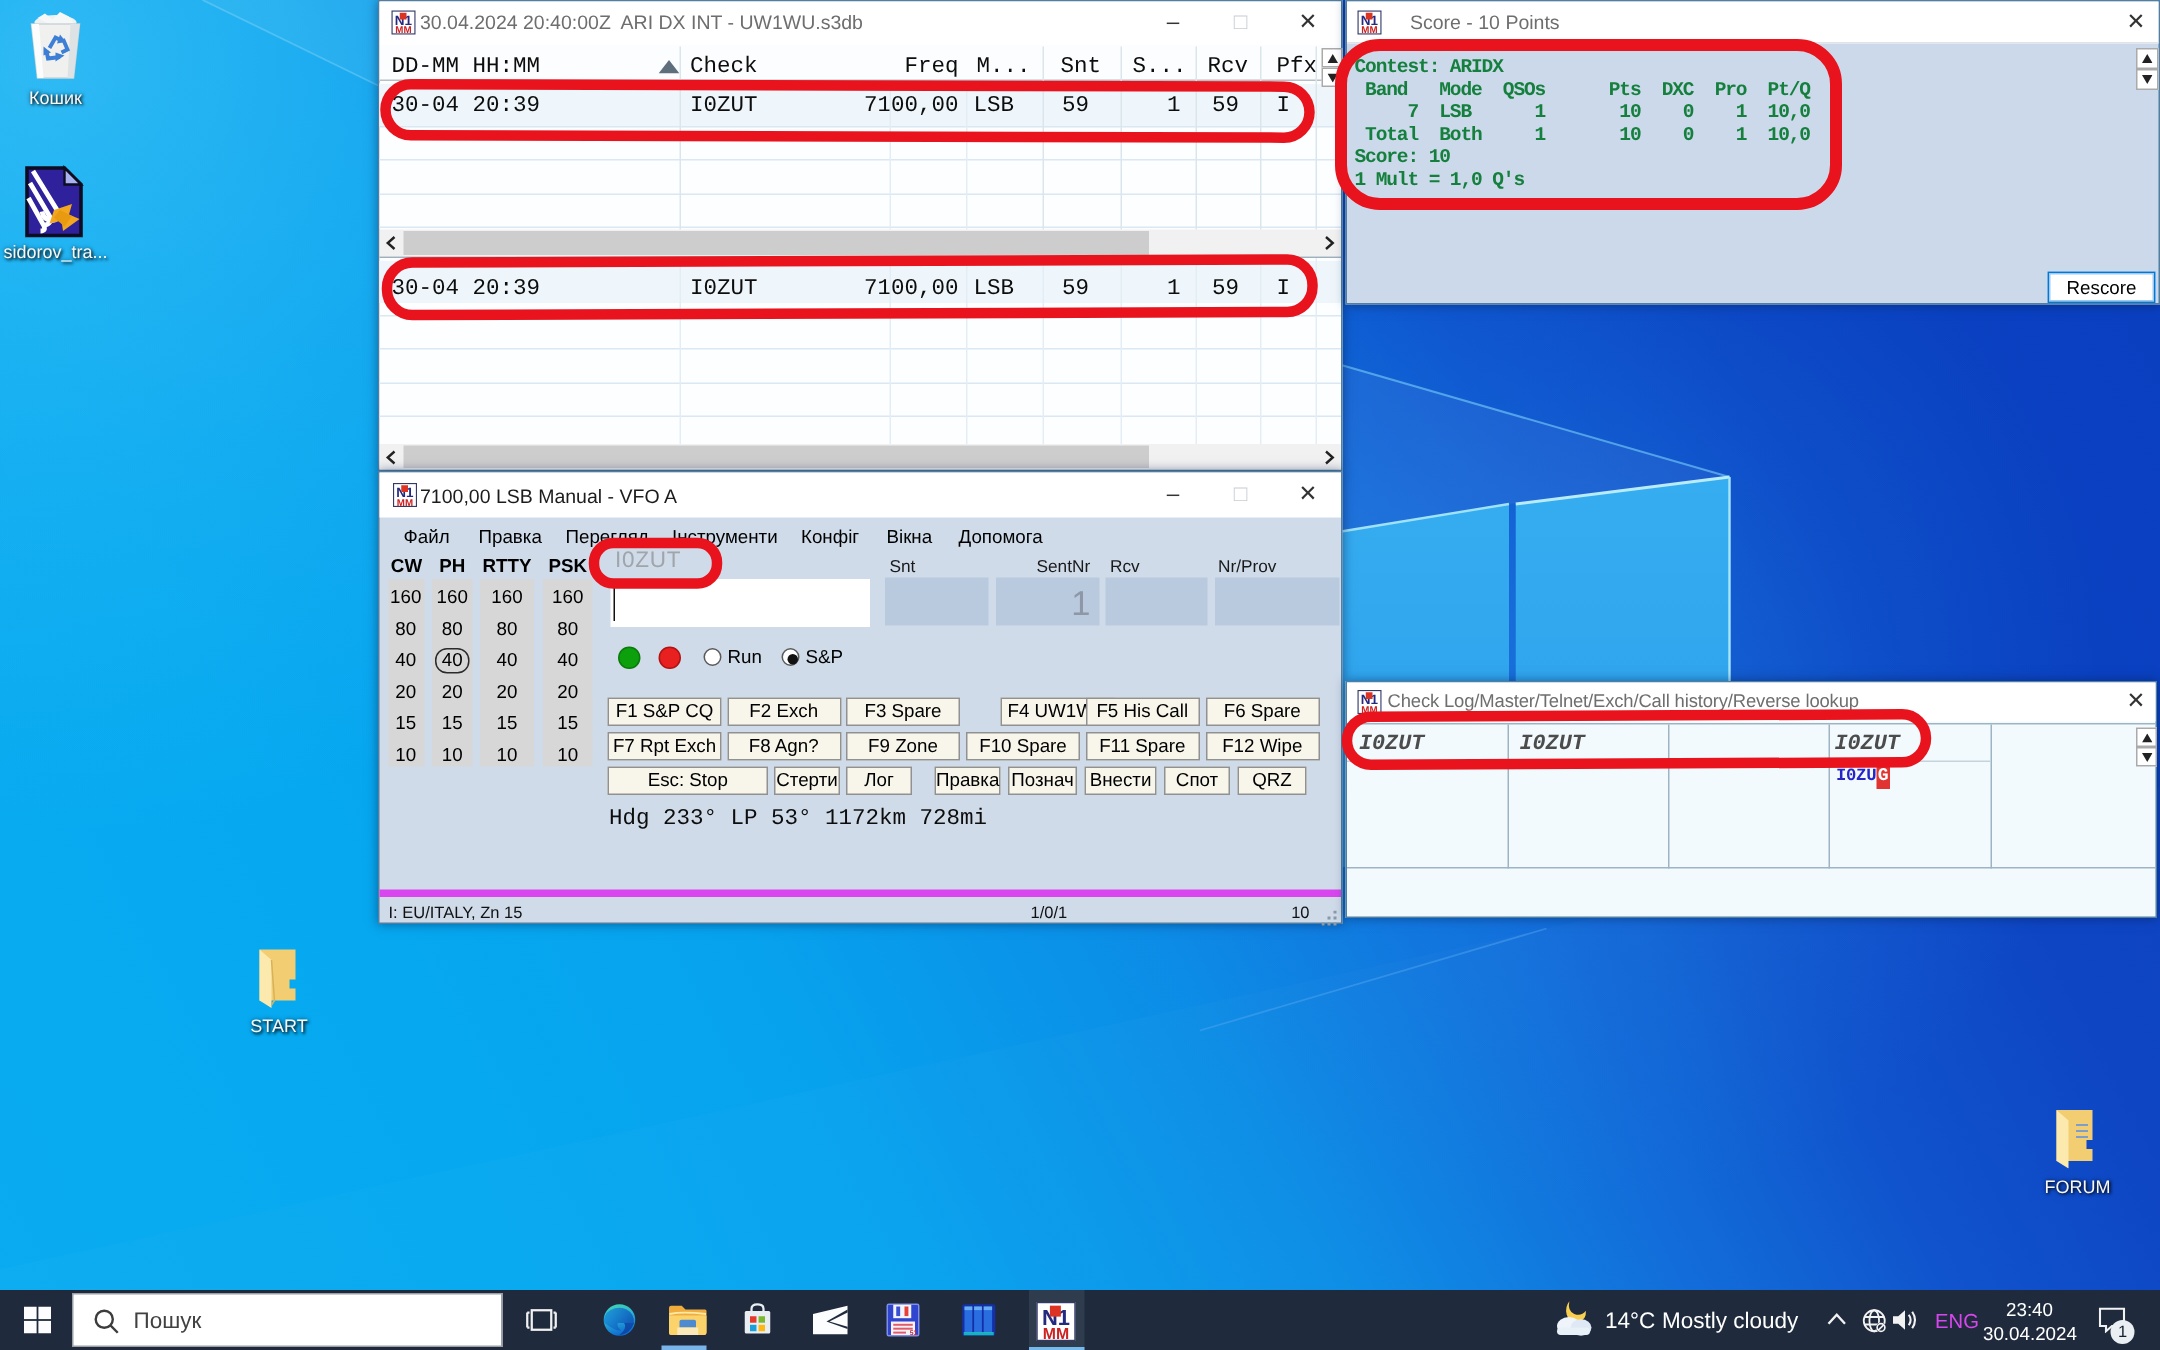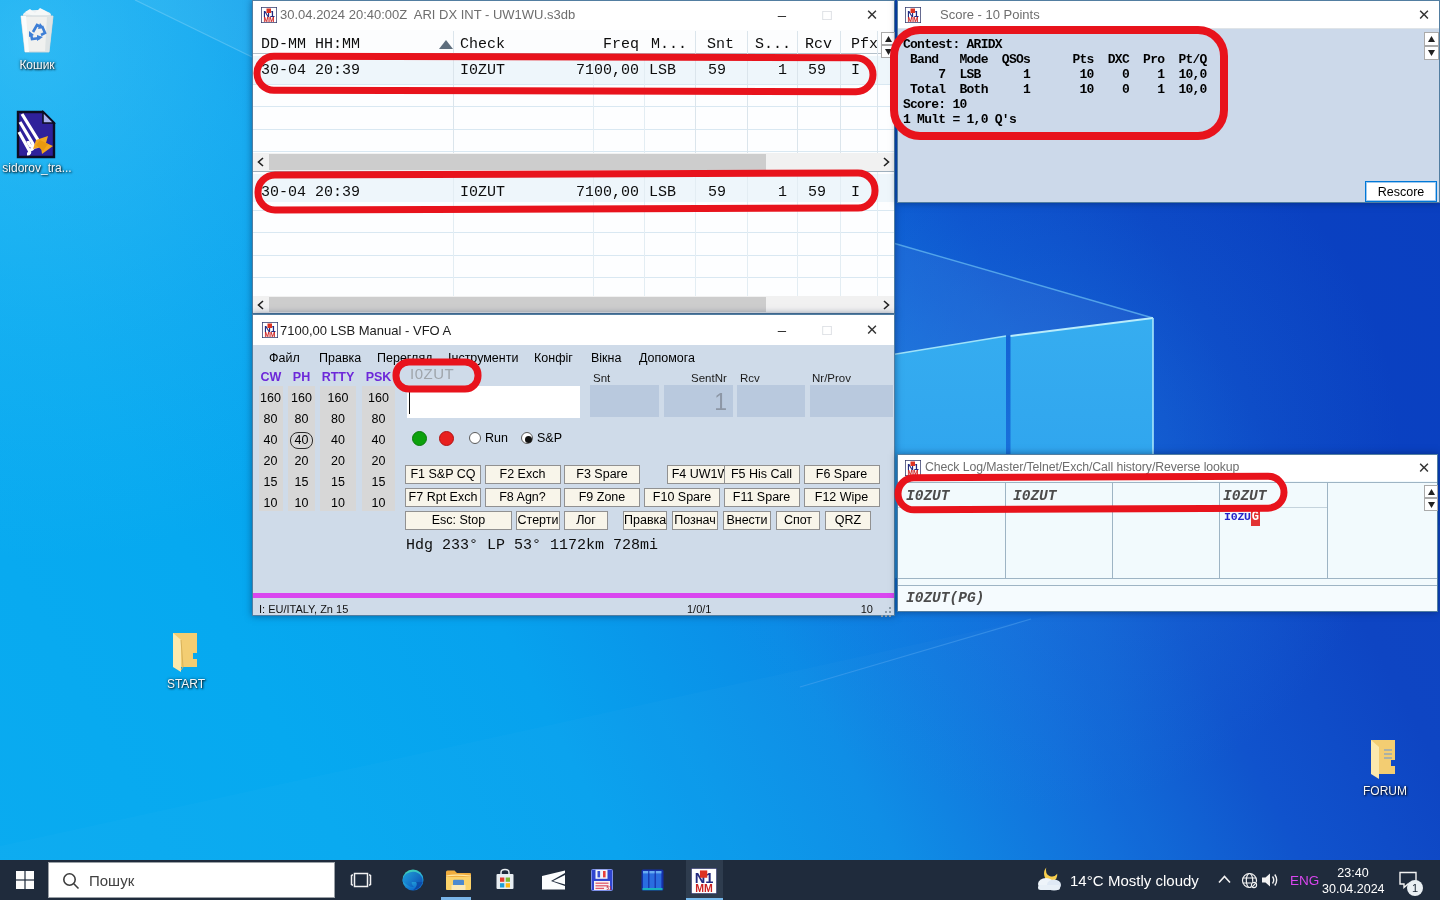--- a/index.html
+++ b/index.html
@@ -235,21 +235,21 @@
   <div class="tbar" style="height:28px;border-bottom:1px solid #dfe4e8;">
     <svg class="abs" style="left:7px;top:6px;" width="16" height="16" viewBox="0 0 16 16">
         <rect width="16" height="16" fill="#fff" stroke="#333a6b" stroke-width="1.5"></rect>
         <text x="8" y="9.5" font-size="9" font-weight="bold" fill="#232a80" text-anchor="middle" font-family="Liberation Sans">N1</text>
         <text x="8" y="15" font-size="6.5" font-weight="bold" fill="#c22" text-anchor="middle" font-family="Liberation Sans">MM</text>
         <rect x="5.5" y="1.5" width="4.5" height="4.5" fill="#d32"></rect>
       </svg>
     <div class="ttxt" style="left:42px;">Score - 10 Points</div>
     <div class="tclose" style="left:516px;">✕</div>
   </div>
-  <pre class="mono" style="position:absolute;left:5px;top:36px;margin:0;font-size:13px;font-weight:bold;letter-spacing:-0.74px;line-height:15px;color:#000000;font-family:Liberation Mono, monospace;">Contest: ARIDX
+  <pre class="mono" style="position:absolute;left:5px;top:36px;margin:0;font-size:13px;font-weight:bold;letter-spacing:-0.74px;line-height:15px;color:#15803d;font-family:Liberation Mono, monospace;">Contest: ARIDX
  Band   Mode  QSOs      Pts  DXC  Pro  Pt/Q
      7  LSB      1       10    0    1  10,0
  Total  Both     1       10    0    1  10,0
 Score: 10
 1 Mult = 1,0 Q's</pre>
   <div class="abs" style="left:526px;top:31px;width:15px;height:28px;">
     <div class="abs" style="left:0;top:0;width:15px;height:14px;background:#fff;border:1px solid #aaa;"></div>
     <div class="abs" style="left:0;top:14px;width:15px;height:14px;background:#fff;border:1px solid #aaa;"></div>
     <svg class="abs" style="left:4px;top:4px;" width="7" height="6">
         <polygon points="3.5,0 7,6 0,6" fill="#222"></polygon>
@@ -278,21 +278,21 @@
   <div class="abs" style="left:0;top:36px;width:641px;height:14px;font-size:12.5px;color:#000;">
     <span class="abs" style="left:16px;">Файл</span>
     <span class="abs" style="left:66px;">Правка</span>
     <span class="abs" style="left:124px;">Перегляд</span>
     <span class="abs" style="left:195px;">Інструменти</span>
     <span class="abs" style="left:281px;">Конфіг</span>
     <span class="abs" style="left:338px;">Вікна</span>
     <span class="abs" style="left:386px;">Допомога</span>
   </div>
 
-  <div class="abs" style="left:0;top:55px;width:150px;height:14px;font-size:12.5px;font-weight:bold;color:#6d28d9;">
+  <div class="abs" style="left:0;top:55px;width:150px;height:14px;font-size:12.5px;font-weight:bold;color:#000000;">
     <span class="abs" style="left:6px;width:24px;text-align:center;">CW</span>
     <span class="abs" style="left:35px;width:27px;text-align:center;">PH</span>
     <span class="abs" style="left:67px;width:36px;text-align:center;">RTTY</span>
     <span class="abs" style="left:109px;width:33px;text-align:center;">PSK</span>
   </div>
   <div class="abs" style="left:5.5px;top:71px;width:24px;height:125px;background:#d7d7d7;"></div>
   <div class="abs" style="left:35px;top:71px;width:27px;height:125px;background:#d7d7d7;"></div>
   <div class="abs" style="left:67px;top:71px;width:36px;height:125px;background:#d7d7d7;"></div>
   <div class="abs" style="left:109px;top:71px;width:33px;height:125px;background:#d7d7d7;"></div>
   <div class="abs" style="left:0;top:71px;width:150px;height:130px;font-size:12.5px;color:#000;">
@@ -411,23 +411,20 @@
   <div class="abs" style="left:526px;top:30px;width:14px;height:26px;">
     <div class="abs" style="left:0;top:0;width:14px;height:13px;background:#fff;border:1px solid #aaa;"></div>
     <div class="abs" style="left:0;top:13px;width:14px;height:13px;background:#fff;border:1px solid #aaa;"></div>
     <svg class="abs" style="left:3.5px;top:3.5px;" width="7" height="6">
         <polygon points="3.5,0 7,6 0,6" fill="#222"></polygon>
       </svg>
     <svg class="abs" style="left:3.5px;top:16.5px;" width="7" height="6">
         <polygon points="0,0 7,0 3.5,6" fill="#222"></polygon>
       </svg>
   </div>
-  <div class="abs" style="left:0;top:130px;width:539px;height:26px;border-top:1px solid #9eb4c4;background:#f5fbfe;">
-    <div class="abs mono" style="left:8px;top:4px;font-size:14.5px;font-weight:bold;font-style:italic;color:#4c4c4c;">I0ZUT(PG)</div>
-  </div>
 </div>
 
 <svg id="anno" style="position:absolute;left:0;top:0;" width="1440" height="900" viewBox="0 0 1440 900" fill="none">
   <rect x="257" y="57" width="616" height="34" rx="17" stroke="#e8131c" stroke-width="7" transform="rotate(0.15 565 74)"></rect>
   <rect x="258" y="174" width="617" height="35" rx="17" stroke="#e8131c" stroke-width="7" transform="rotate(-0.2 566 191)"></rect>
   <rect x="894" y="30" width="330" height="106" rx="26" stroke="#e8131c" stroke-width="8"></rect>
   <rect x="396" y="362" width="82" height="27" rx="13" stroke="#e8131c" stroke-width="7"></rect>
   <rect x="898" y="477" width="386" height="32" rx="16" stroke="#e8131c" stroke-width="7" transform="rotate(-0.25 1091 493)"></rect>
 </svg>
 

